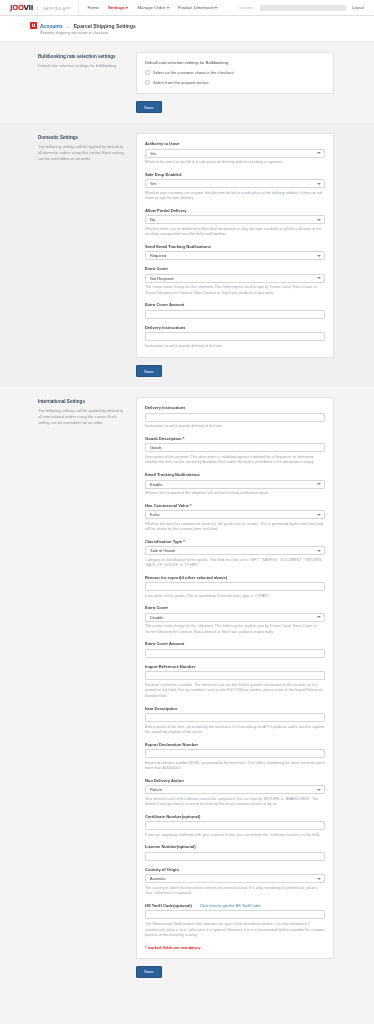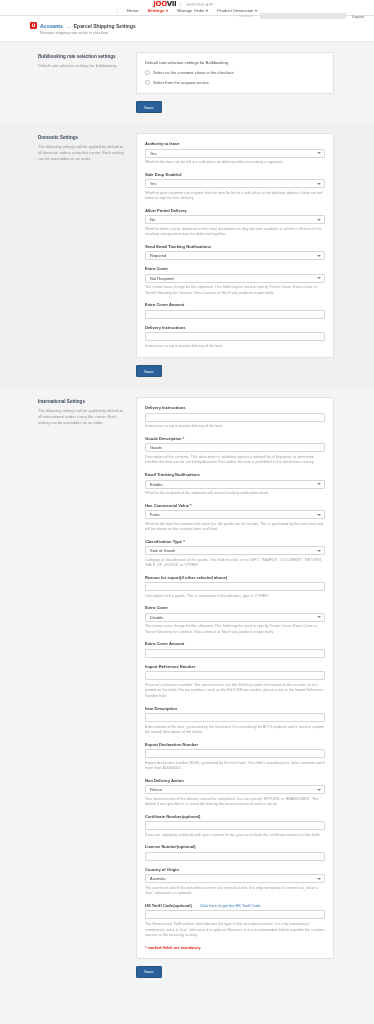--- a/index.html
+++ b/index.html
@@ -15,21 +15,20 @@
   }
 
   
   .topbar {
     height: 16px;
     background: #fff;
     border-bottom: 1px solid #e0e0e0;
     display: flex;
     align-items: center;
     padding: 0 10px;
-    flex-direction: column;
   }
   .brand {
     display: flex;
     align-items: baseline;
     gap: 3px;
     padding-right: 7px;
   }
   .brand-logo {
     font-size: 7px;
     font-weight: bold;

